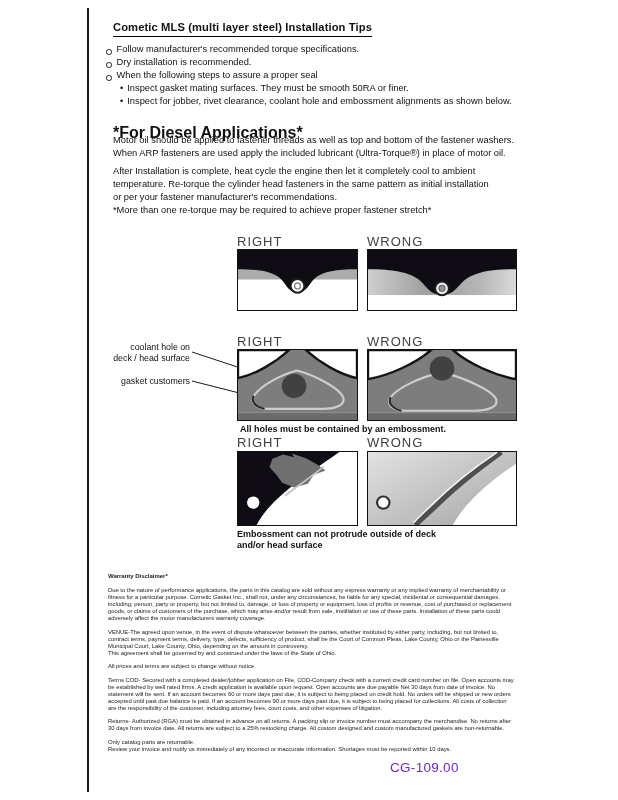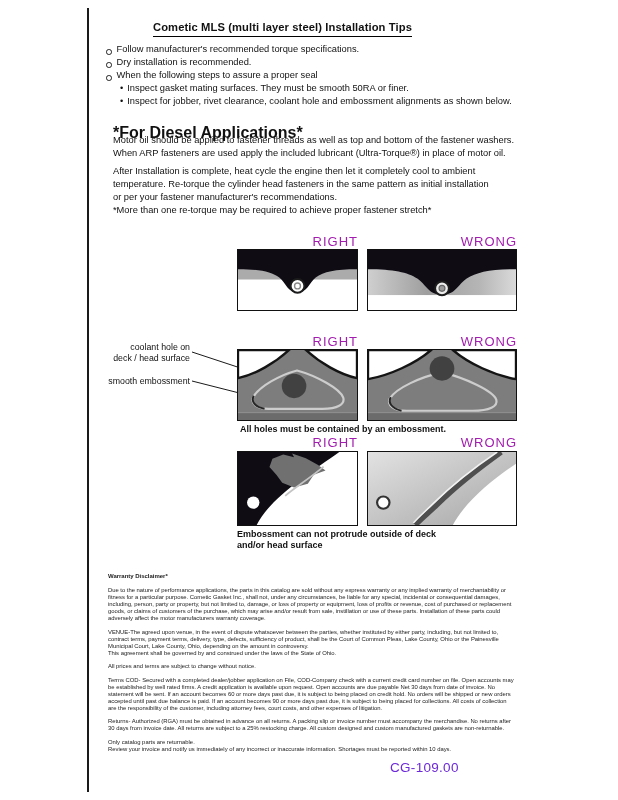--- a/index.html
+++ b/index.html
@@ -6,36 +6,36 @@
   .page {
     position:relative; width:618px; height:800px; background:#fff;
     font-family:"Liberation Sans","DejaVu Sans",sans-serif; color:#111;
     overflow:hidden;
   }
   .vline { position:absolute; left:87px; top:8px; width:1.5px; height:784px; background:#1a1a1a; }
 
   .title {
     position:absolute; left:113px; top:21px;
     font-size:11.2px; font-weight:700; letter-spacing:0.1px;
-    border-bottom:1.6px solid #000; padding-bottom:3px;margin-left:40px;
+    border-bottom:1.6px solid #000; padding-bottom:3px;
   }
 
   .tips { position:absolute; left:106px; top:43px; font-size:9.3px; line-height:13px; }
   .tip-row { display:flex; align-items:flex-end; }
   .obullet { width:3.6px; height:3.6px; border:1px solid #222; border-radius:50%;
              display:inline-block; margin-right:5px; flex:0 0 auto; position:relative; top:-1px; }
   .sub { margin-left:14px; }
   .dot { margin-right:4px; font-size:9.3px; }
   .dot::before { content:"•"; }
 
   .diesel-h { position:absolute; left:113px; top:124px; font-size:16px; font-weight:700; }
   .para { position:absolute; left:113px; font-size:9.3px; line-height:12.8px; white-space:pre-line; }
   .p1 { top:134px; } .p2 { top:165px; } .pnote { top:204px; }
 
-  .dlabel { position:absolute; font-size:13px; color:#a21caf; text-align:right; letter-spacing:1px; }
+  .dlabel { position:absolute; font-size:13px; color:#404040; text-align:left; letter-spacing:1px; }
   .dl-left  { left:237px; width:121px; }
   .dl-right { left:367px; width:150px; }
   .r1 { top:234px; } .r2 { top:334px; } .r3 { top:435px; }
 
   .panel { position:absolute; border:1.8px solid #111; box-sizing:border-box; background:#fff; }
   .p1L { left:237px; top:249px; width:121px; height:62px; }
   .p1R { left:367px; top:249px; width:150px; height:62px; }
   .p2L { left:237px; top:349px; width:121px; height:72px; }
   .p2R { left:367px; top:349px; width:150px; height:72px; }
   .p3L { left:237px; top:451px; width:121px; height:75px; }
@@ -127,21 +127,21 @@
       <circle cx="75" cy="39" r="7" fill="#ececec" stroke="#1c1c1c" stroke-width="2"></circle>
       <circle cx="75" cy="39" r="3" fill="#9a9a9a" stroke="#666666" stroke-width="1.2"></circle>
     </svg>
   </div>
 
   <div class="dlabel dl-left r2">RIGHT</div>
   <div class="dlabel dl-right r2">WRONG</div>
 
   <div class="ann ann1">coolant hole on
 deck / head surface</div>
-  <div class="ann ann2">smooth embossment</div>
+  <div class="ann ann2">gasket customers</div>
   <svg class="ann-lines">
     <line x1="192" y1="352" x2="295" y2="386" stroke="#1a1a1a" stroke-width="1"></line>
     <line x1="192" y1="381" x2="259" y2="398" stroke="#1a1a1a" stroke-width="1"></line>
   </svg>
 
   <div class="panel p2L">
     <svg viewBox="0 0 121 72" preserveAspectRatio="none">
       <rect width="121" height="72" fill="#7d7d7d"></rect>
       <rect y="64.2" width="121" height="1" fill="#989898"></rect>
       <rect y="65" width="121" height="7" fill="#6b6b6b"></rect>

